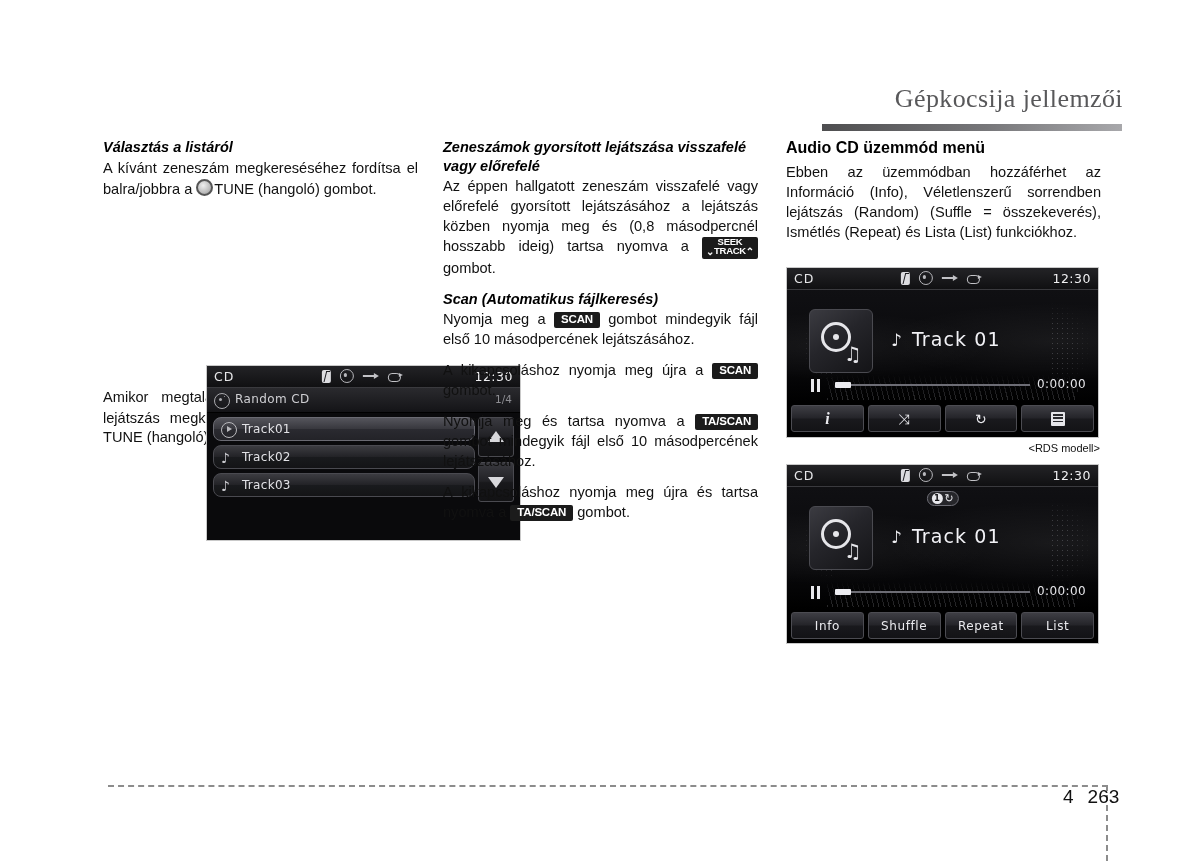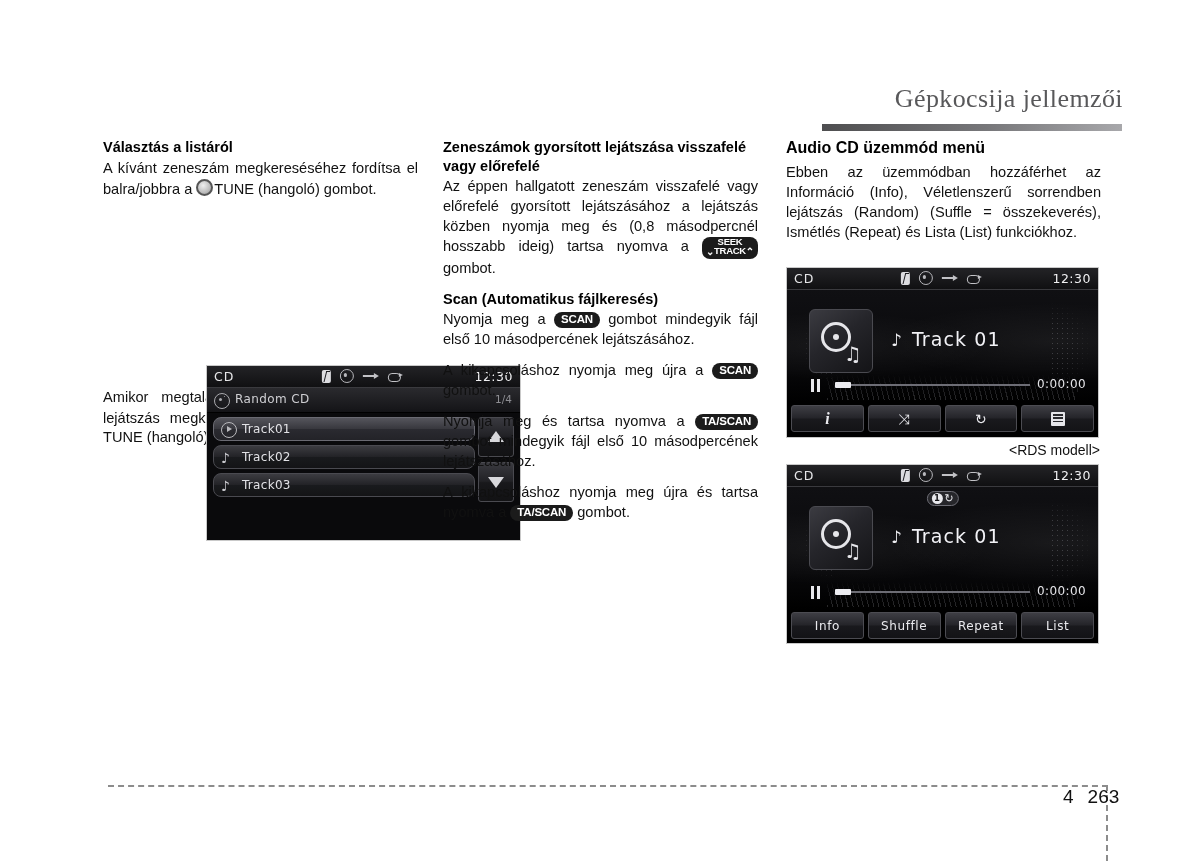--- a/index.html
+++ b/index.html
@@ -49,20 +49,21 @@
     top: 138px;
     width: 315px;
   }
   .col-1 { left: 103px; }
   .col-2 { left: 443px; }
   .col-3 { left: 786px; }
 
   .sub-head {
     font-size: 14.5px;
     font-weight: bold;
+    font-style: italic;
     color: #000;
     line-height: 1.28;
     margin: 0 0 2px 0;
   }
   .sect-head {
     font-size: 16px;
     font-weight: bold;
     color: #000;
     line-height: 1.25;
     margin: 0 0 5px 0;
@@ -78,21 +79,21 @@
 
   
   .keybadge {
     display: inline-block;
     background: #1b1b1b;
     color: #fff;
     font-size: 11.5px;
     font-weight: bold;
     letter-spacing: -0.2px;
     padding: 1px 7px 2px 7px;
-    border-radius: 8px;
+    border-radius: 2px;
     line-height: 1.15;
     vertical-align: 1px;
     white-space: nowrap;
   }
   .keybadge.seek {
     padding: 0px 4px 1px 4px;
     font-size: 9.5px;
     text-align: center;
     vertical-align: -3px;
   }
@@ -540,21 +541,21 @@
     content: "";
     position: absolute;
     left: 2px; top: 2px;
     width: 10px; height: 10px;
     background-image: repeating-linear-gradient(to bottom, #2a2a2e 0 1.6px, #e6e6ea 1.6px 3.4px);
   }
 
   .caption {
     position: absolute;
     right: 0;
-    font-size: 14px;
+    font-size: 11px;
     color: #111;
     white-space: nowrap;
   }
   #caption-rds { right: 100px; top: 442px; }
 
   
   .footer-dash {
     position: absolute;
     left: 108px;
     top: 785px;

